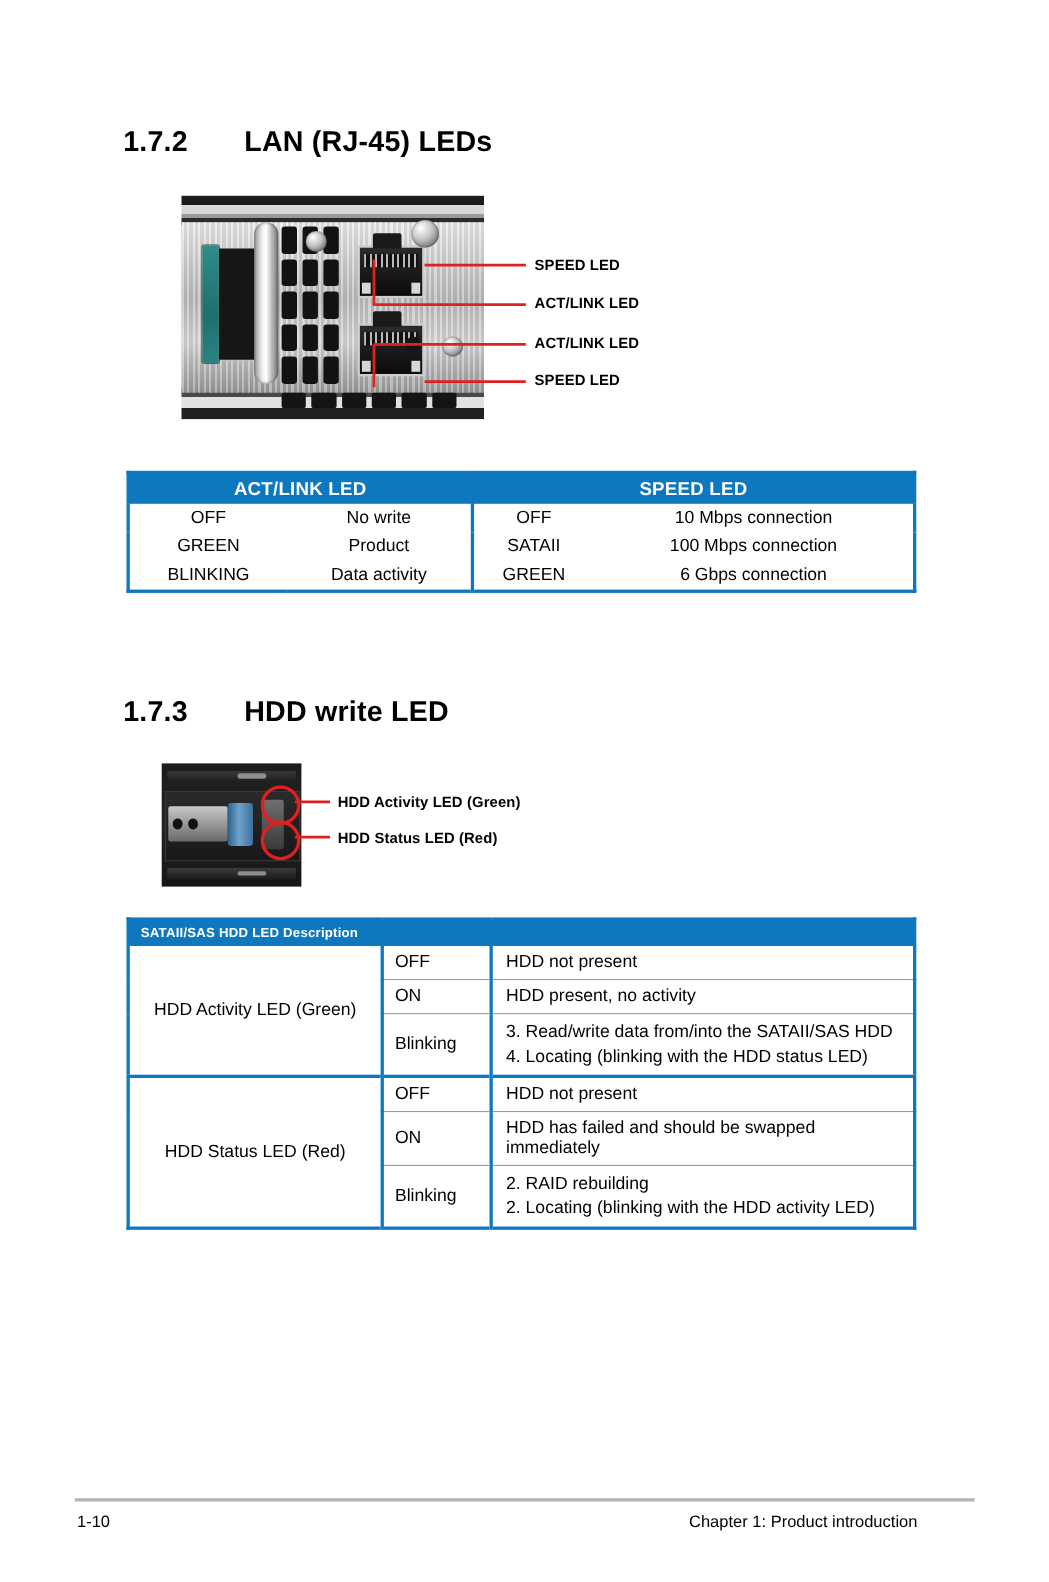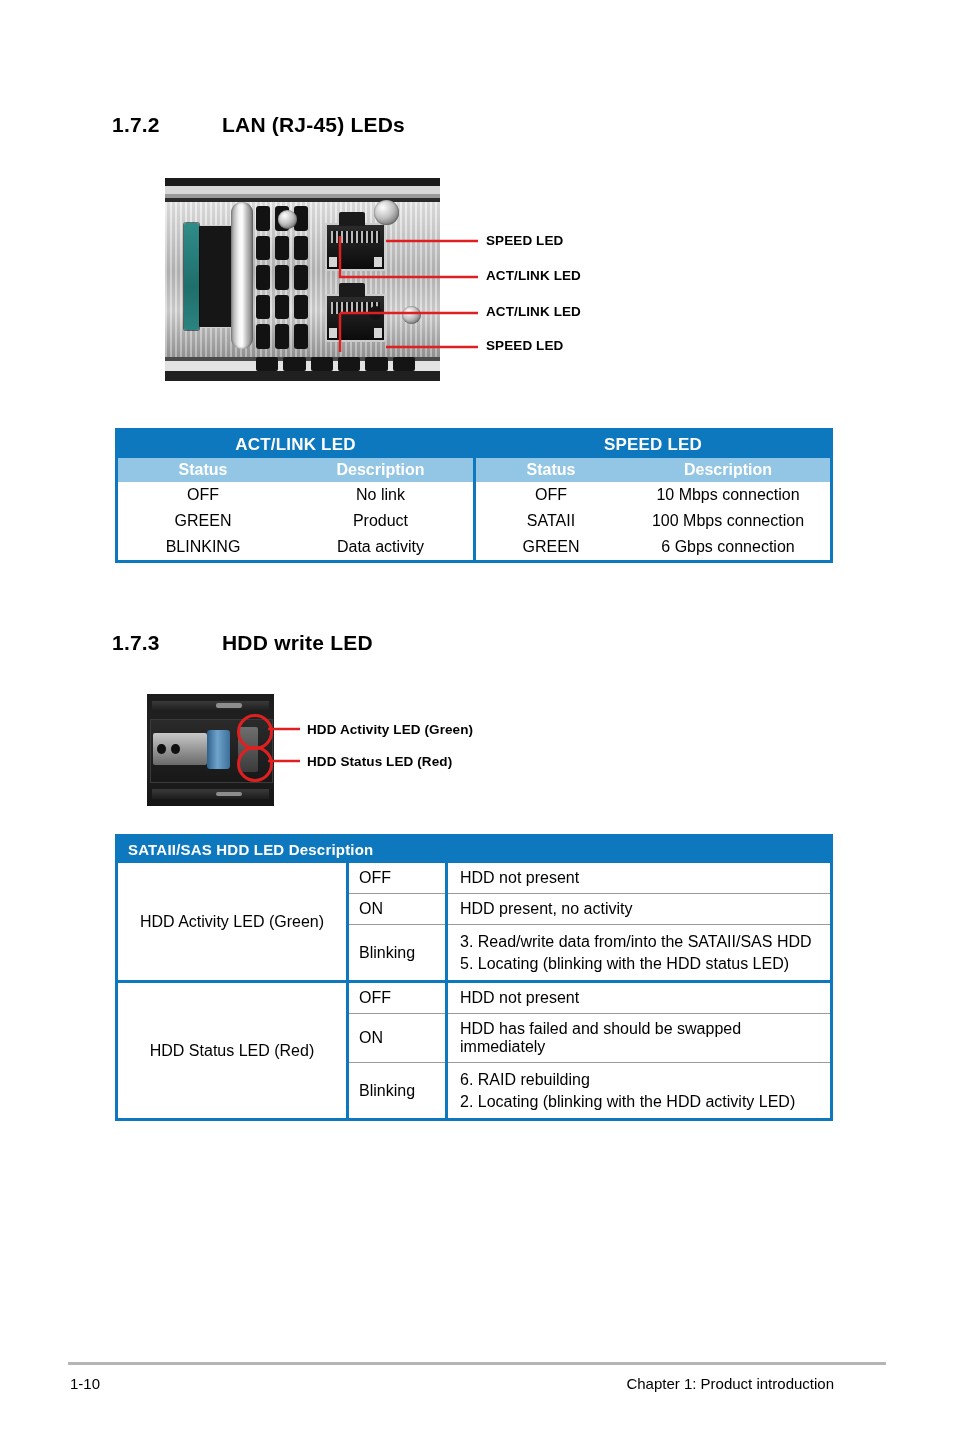--- a/index.html
+++ b/index.html
@@ -12,21 +12,21 @@
     height: 1438px;
     position: relative;
     font-family: "Liberation Sans", sans-serif;
     color: #000000;
     overflow: hidden;
   }
 
   
   .section-heading {
     position: absolute;
-    font-size: 21px;
+    font-size: 26px;
     font-weight: bold;
     letter-spacing: 0.2px;
     white-space: nowrap;
   }
   .section-heading .num { display: inline-block; width: 110px; }
 
   #heading-172 { left: 112px; top: 113px; }
   #heading-173 { left: 112px; top: 631px; }
 
   
@@ -230,21 +230,21 @@
   
   #table-hdd {
     left: 115px;
     top: 834px;
     width: 718px;
     border: 3px solid #0E78BE;
   }
   #table-hdd .hdr-main {
     background: #0E78BE;
     color: #ffffff;
-    font-size: 15px;
+    font-size: 12px;
     font-weight: bold;
     text-align: left;
     padding: 4px 0 5px 10px;
     letter-spacing: .2px;
   }
   #table-hdd td {
     font-size: 16px;
     color: #000;
     padding: 6px 8px;
     vertical-align: middle;
@@ -450,28 +450,22 @@
 <div class="callout-label" style="left:486px; top:304px;">ACT/LINK LED</div>
 <div class="callout-label" style="left:486px; top:338px;">SPEED LED</div>
 
 <table class="doc-table" id="table-lan">
   <tbody>
     <tr>
       <td class="hdr-main div-left" colspan="2">ACT/LINK LED</td>
       <td class="hdr-main" colspan="2">SPEED LED</td>
     </tr>
     <tr>
-      <td class="hdr-sub" style="width:170px;">Status</td>
-      <td class="hdr-sub div-left" style="width:185px;">Description</td>
-      <td class="hdr-sub" style="width:150px;">Status</td>
-      <td class="hdr-sub">Description</td>
-    </tr>
-    <tr>
       <td class="cell">OFF</td>
-      <td class="cell div-left">No link</td>
+      <td class="cell div-left">No write</td>
       <td class="cell">OFF</td>
       <td class="cell">10 Mbps connection</td>
     </tr>
     <tr>
       <td class="cell">GREEN</td>
       <td class="cell div-left">Product</td>
       <td class="cell">SATAII</td>
       <td class="cell">100 Mbps connection</td>
     </tr>
     <tr>
@@ -525,39 +519,39 @@
     </tr>
     <tr>
       <td class="c-state">ON</td>
       <td class="c-desc">HDD present, no activity</td>
     </tr>
     <tr>
       <td class="c-state">Blinking</td>
       <td class="c-desc">
         <div class="desc-lines">
           <div>3. Read/write data from/into the SATAII/SAS HDD</div>
-          <div>5. Locating (blinking with the HDD status LED)</div>
+          <div>4. Locating (blinking with the HDD status LED)</div>
         </div>
       </td>
     </tr>
 
     <tr class="group-start">
       <td class="c-name" rowspan="3" style="border-top:3px solid #0E78BE;">HDD Status LED (Red)</td>
       <td class="c-state">OFF</td>
       <td class="c-desc">HDD not present</td>
     </tr>
     <tr>
       <td class="c-state">ON</td>
       <td class="c-desc">HDD has failed and should be swapped immediately</td>
     </tr>
     <tr>
       <td class="c-state">Blinking</td>
       <td class="c-desc">
         <div class="desc-lines">
-          <div>6. RAID rebuilding</div>
+          <div>2. RAID rebuilding</div>
           <div>2. Locating (blinking with the HDD activity LED)</div>
         </div>
       </td>
     </tr>
   </tbody>
 </table>
 
 <div id="footer-rule"></div>
 <div id="footer-left">1-10</div>
 <div id="footer-right">Chapter 1:  Product introduction</div>

